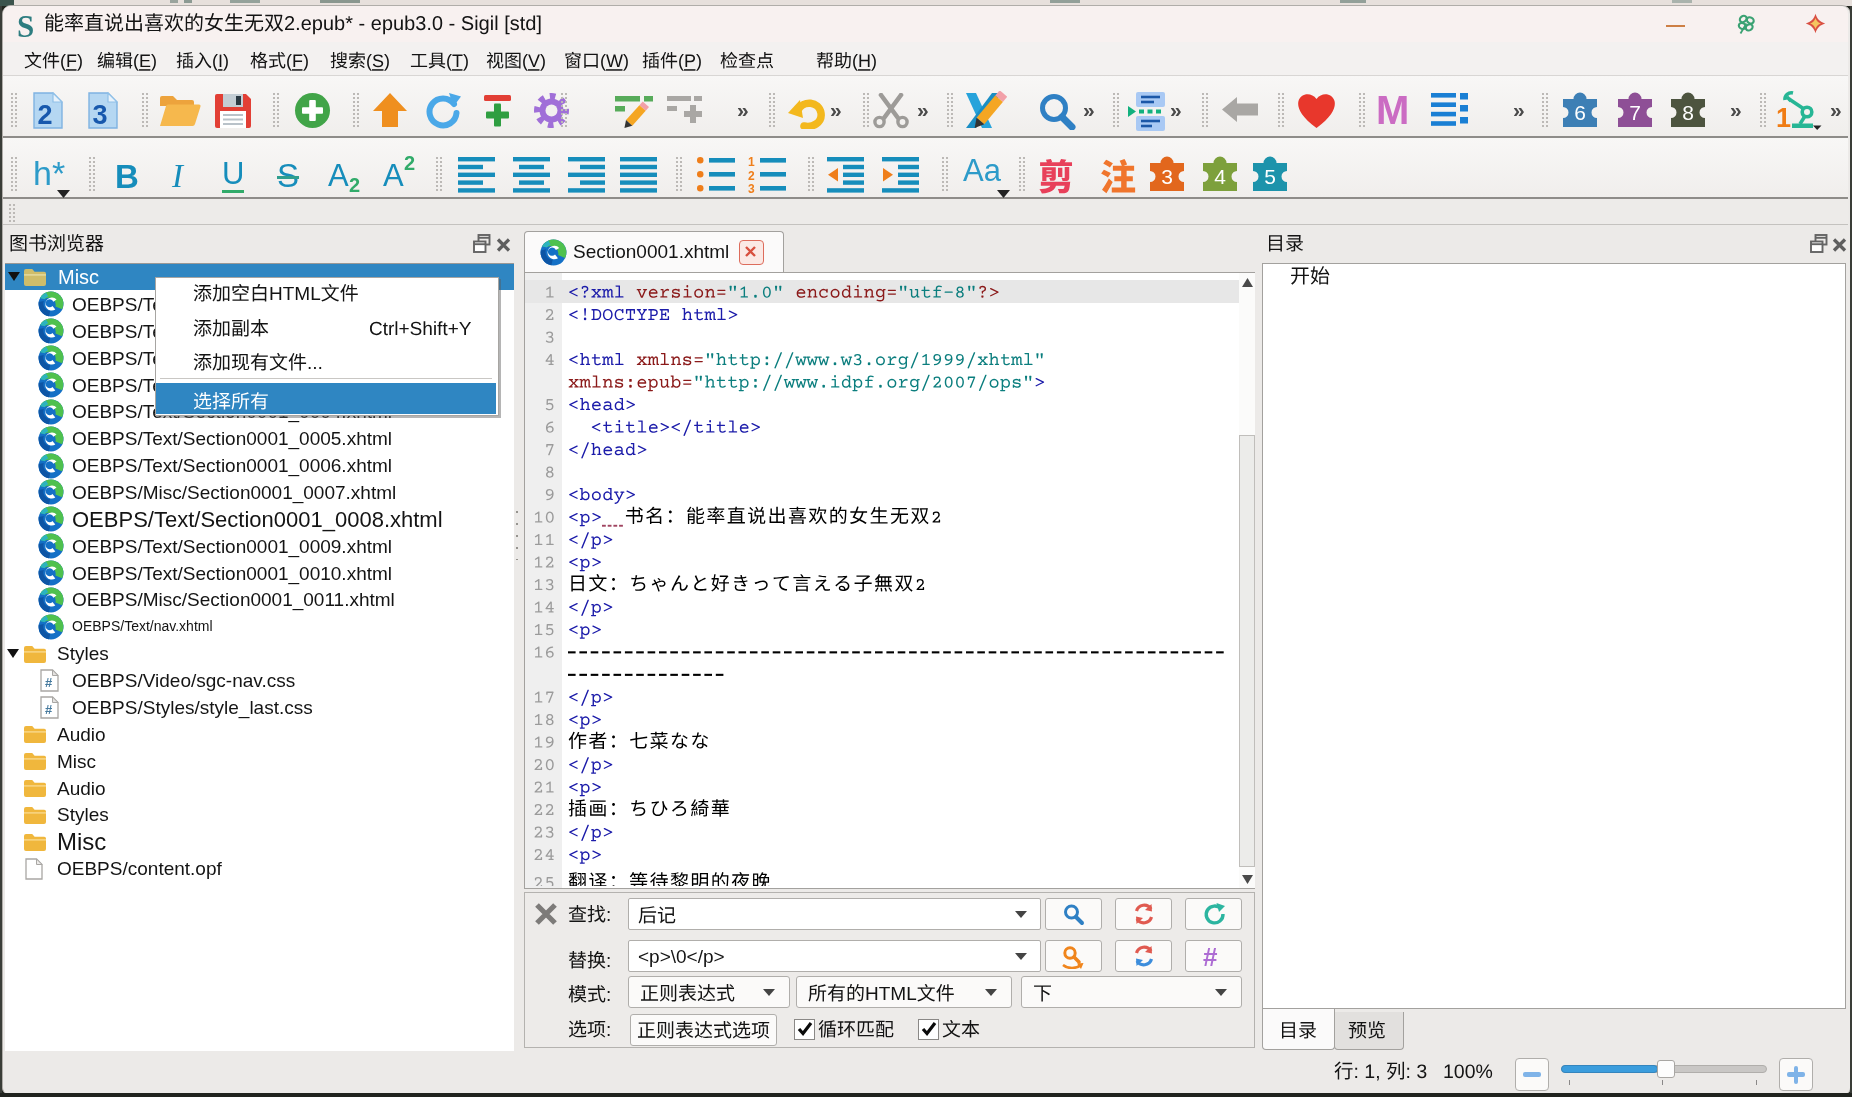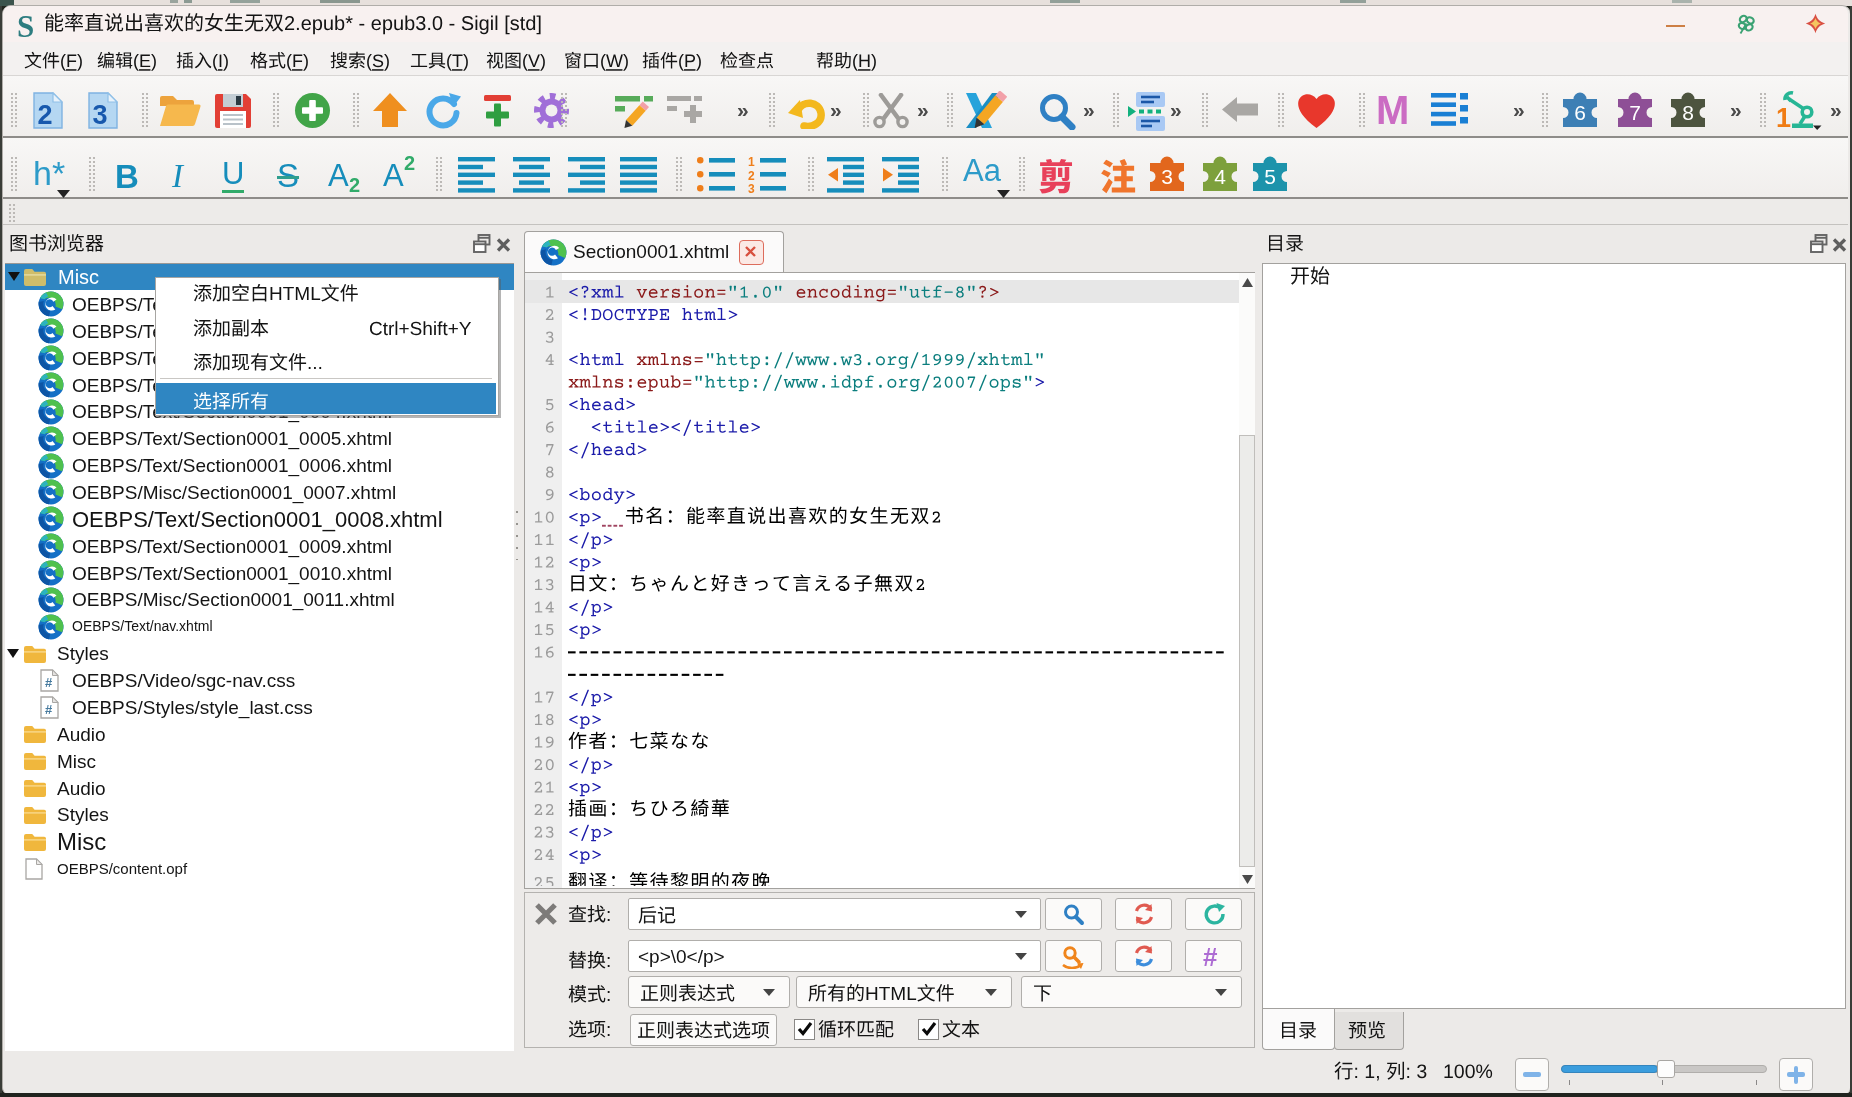--- a/index.html
+++ b/index.html
@@ -486,21 +486,21 @@
     <use href="#fold"></use>
   </svg>
 <div class="t" style="left:57px;top:801.4px;height:27px;line-height:27px;font-size:19px">Styles</div>
 <svg class="a" style="left:23px;top:832px" width="24" height="20" viewBox="0 0 24 20">
     <use href="#fold"></use>
   </svg>
 <div class="t" style="left:57px;top:828.3px;height:27px;line-height:27px;font-size:24px">Misc</div>
 <svg class="a" style="left:25px;top:858px" width="18" height="22" viewBox="0 0 18 22">
     <use href="#docf"></use>
   </svg>
-<div class="t" style="left:57px;top:855.1px;height:27px;line-height:27px;font-size:15px">OEBPS/content.opf</div>
+<div class="t" style="left:57px;top:855.1px;height:27px;line-height:27px;font-size:19px">OEBPS/content.opf</div>
 
 <div class="a" style="left:514px;top:225px;width:6px;height:825px;background:#eceae8"></div>
 
 <div class="a" style="left:516px;top:506px;width:2px;height:54px;background-image:radial-gradient(circle,#96948f 1px,rgba(0,0,0,0) 1.1px);background-size:2px 12px"></div>
 
 <div class="a" style="left:524px;top:231px;width:258px;height:41px;background:#fbfafa;border:1px solid #a3a19e;border-bottom:none;border-radius:4px 4px 0 0"></div>
 <svg class="a" style="left:540px;top:239px" width="27" height="27" viewBox="0 0 32 32">
     <use href="#edge"></use>
   </svg>
 <div class="t" style="left:573px;top:241px;font-size:19px">Section0001.xhtml</div>

